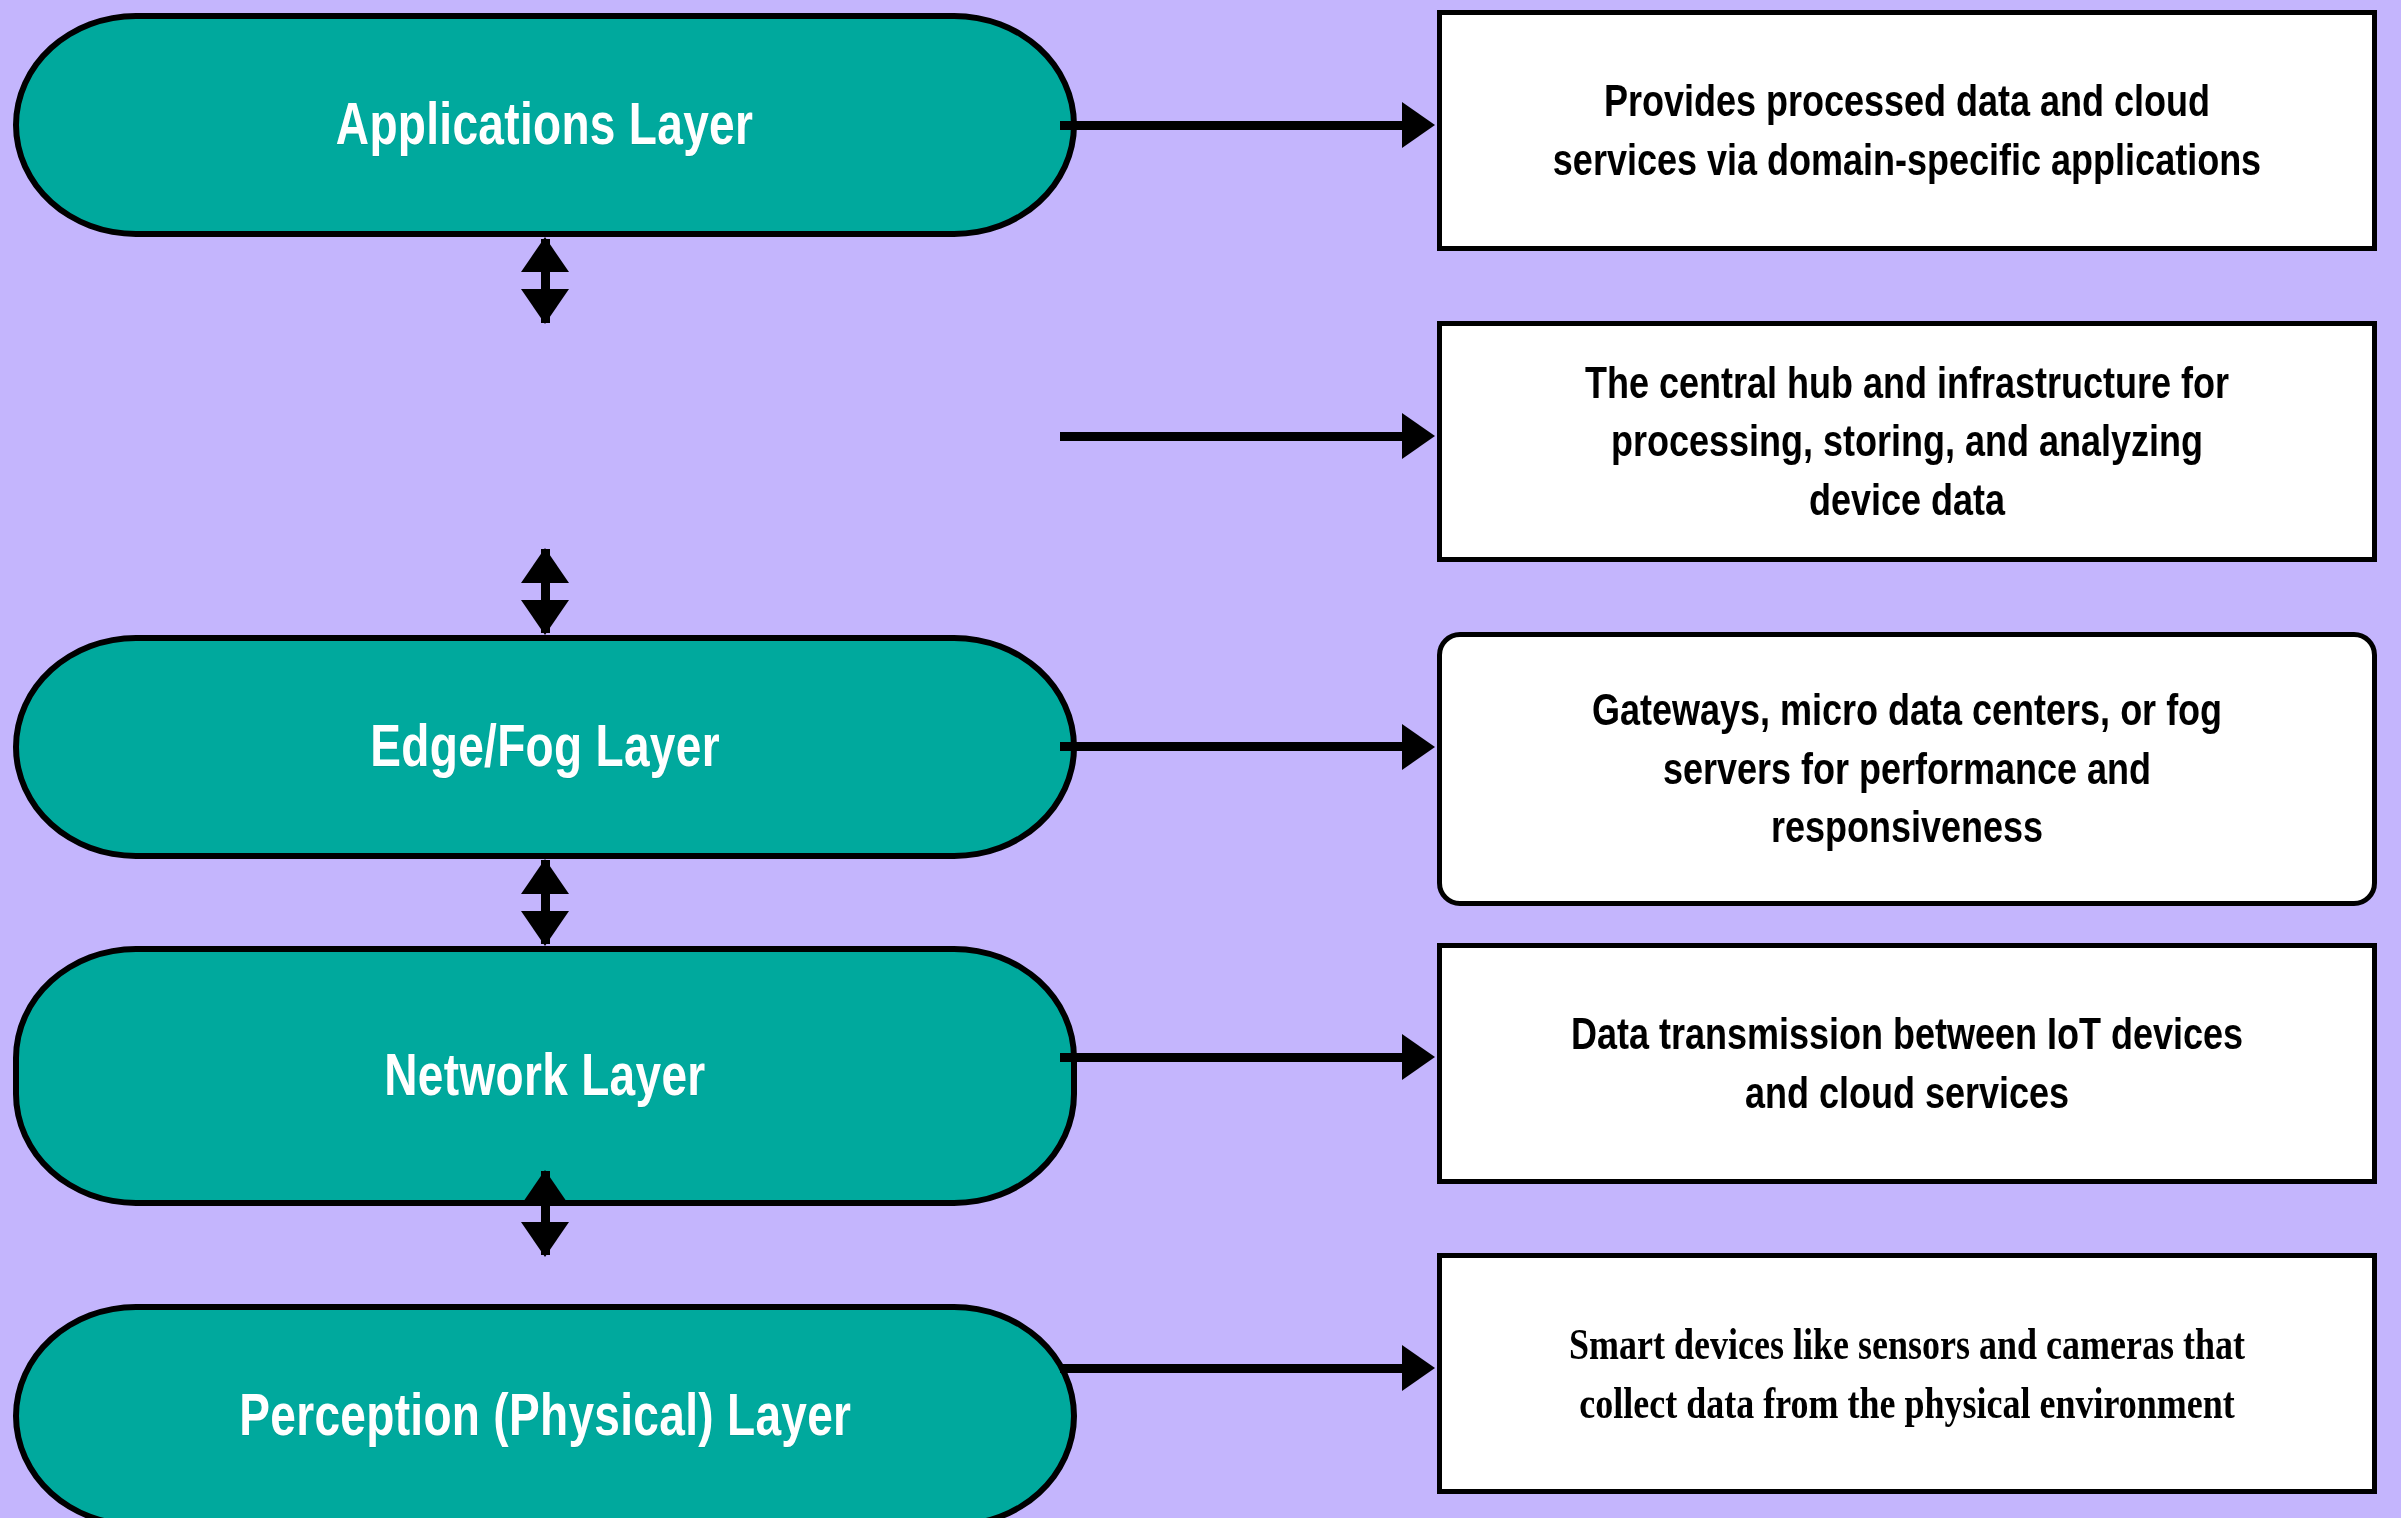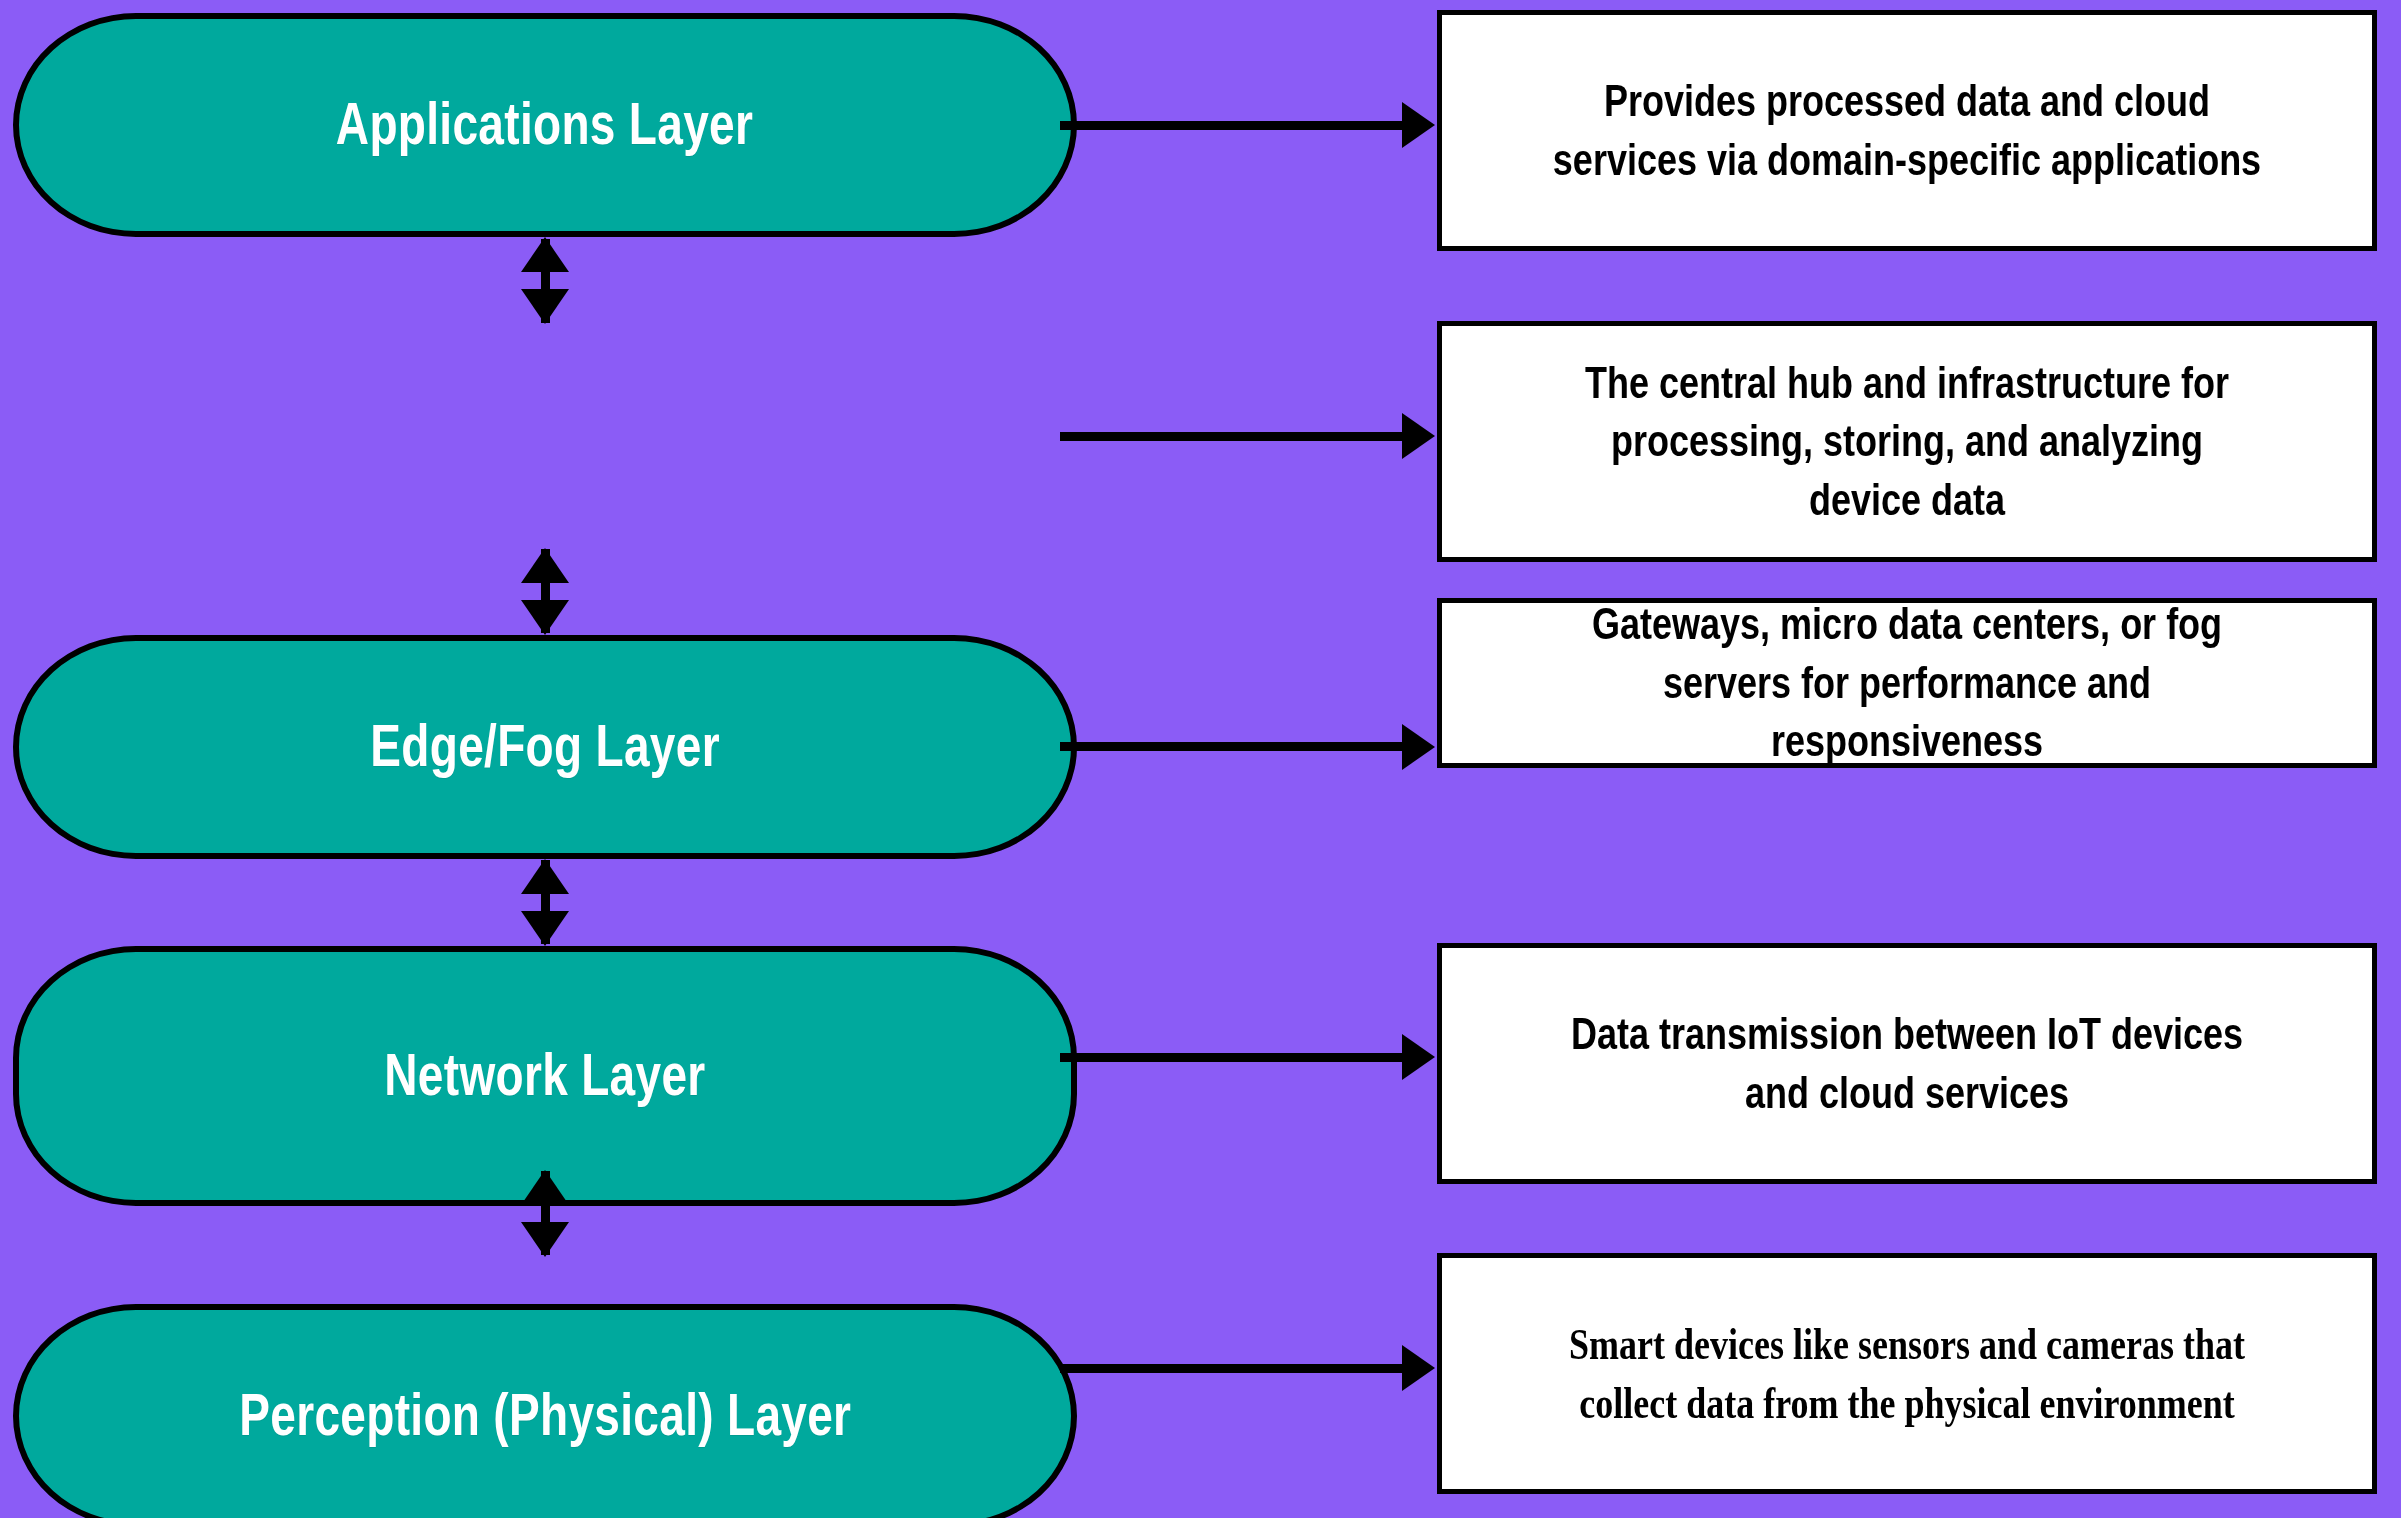--- a/index.html
+++ b/index.html
@@ -1,21 +1,21 @@
 <!DOCTYPE html>
 <html style="--teal: #00A99D;font-size:11.6px"><head>
 <meta charset="utf-8">
 <style>
   html,body{margin:0;padding:0;background:#ffffff;}
   body{
     width:2401px;height:1519px;
     font-family:"Liberation Sans","DejaVu Sans",sans-serif;
     -webkit-font-smoothing:antialiased;
   }
-  #stage{position:relative;width:2401px;height:1519px;overflow:hidden;background:#8b5cf6;}
+  #stage{position:relative;width:2401px;height:1519px;overflow:hidden;background:#c4b5fd;}
 
   
   .layer-pill{
     position:absolute;
     left:13px;
     width:1064px;
     box-sizing:border-box;
     background:var(--teal,#00A99D);
     border:6.5px solid #000000;
     border-radius:123px/112px;
@@ -116,21 +116,21 @@
 
   <div class="v-connector" style="left:541px;top:549px;height:84px;"></div>
   <div class="v-arrowhead-up" style="left:521px;top:548px;"></div>
   <div class="v-arrowhead-down" style="left:521px;top:600px;"></div>
 
   <div class="layer-pill" style="top:635px;height:224px;">
     <span class="pill-label">Edge/Fog Layer</span>
   </div>
   <div class="h-connector" style="left:1060px;top:742px;width:346px;"></div>
   <div class="h-arrowhead" style="left:1402px;top:724px;"></div>
-  <div class="desc-box" style="top:598px;height:170px;">
+  <div class="desc-box" style="top:632px;height:274px;border-radius:23px;">
     <span class="desc-text">Gateways, micro data centers, or fog servers for performance and responsiveness</span>
   </div>
 
   <div class="v-connector" style="left:541px;top:860px;height:84px;"></div>
   <div class="v-arrowhead-up" style="left:521px;top:859px;"></div>
   <div class="v-arrowhead-down" style="left:521px;top:911px;"></div>
 
   <div class="layer-pill" style="top:946px;height:260px;">
     <span class="pill-label">Network Layer</span>
   </div>

